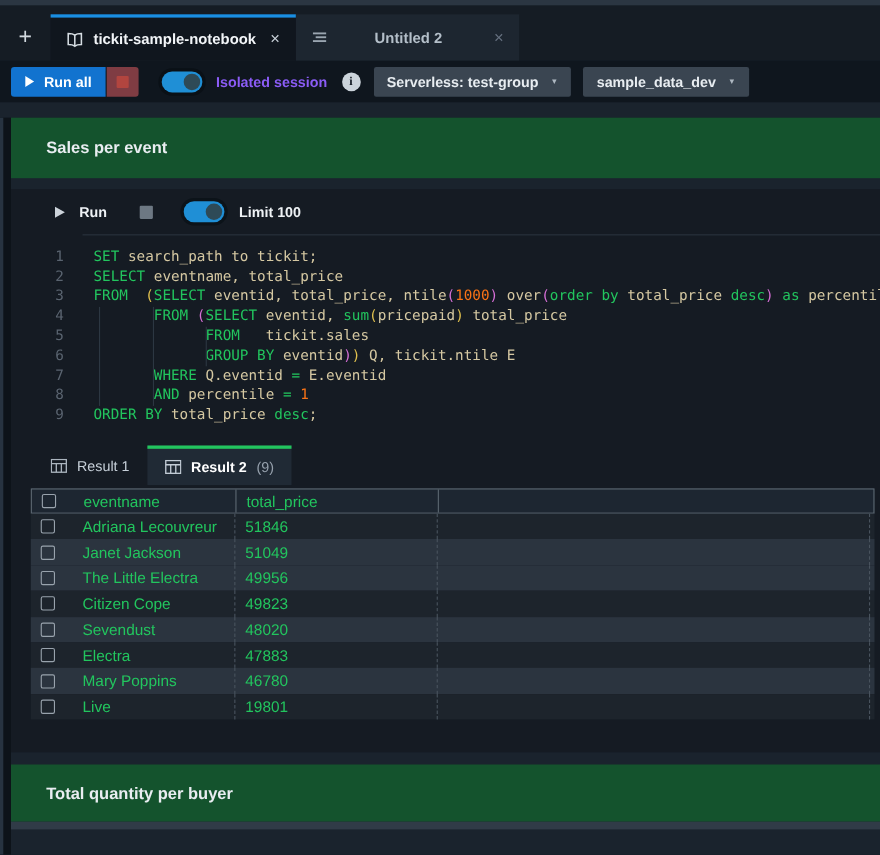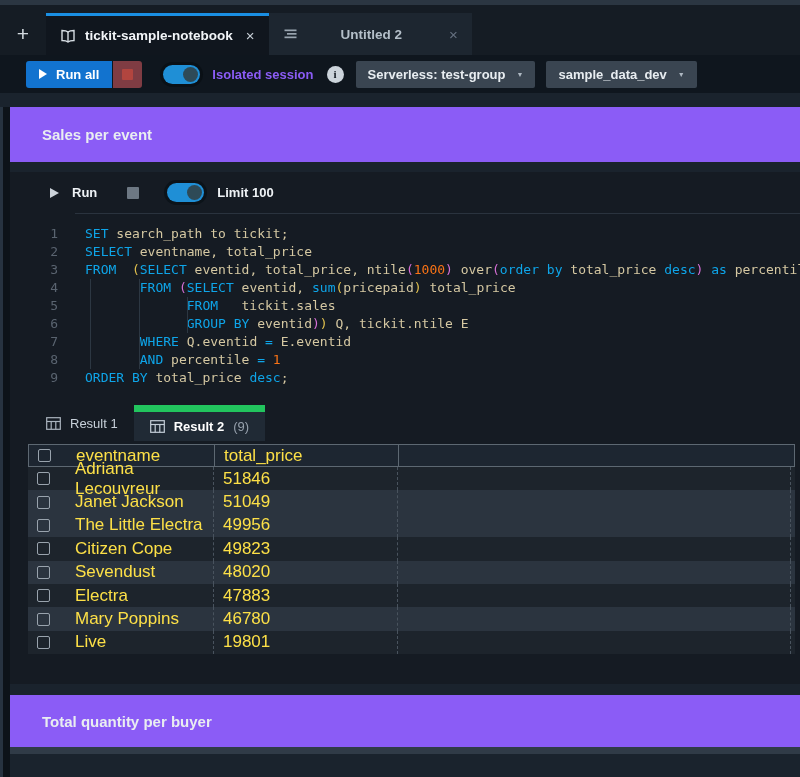--- a/index.html
+++ b/index.html
@@ -37,21 +37,21 @@
           margin-left:13px; cursor:pointer; font-family:"Liberation Serif", serif; }
   .dropdown { background:#3a4551; height:27px; border-radius:2px; display:flex; align-items:center;
               gap:11px; padding:0 12px; color:#e8edf1; font-size:13px; font-weight:600; cursor:pointer; }
   .dd1 { margin-left:12px; } .dd2 { margin-left:11px; }
   .caret { font-size:7px; color:#aeb8c2; }
 
   
   .content { position:relative; background:#1a232d; height:684px; }
   .rail { position:absolute; left:0; top:0; bottom:0; width:10px; background:#0d1319;
           border-left:3px solid #273340; }
-  .md-cell { margin-left:10px; height:55px; background:#8b5cf6; display:flex; align-items:center;
+  .md-cell { margin-left:10px; height:55px; background:#14532d; display:flex; align-items:center;
              padding-left:32px; cursor:pointer; }
   .md-cell.first { margin-top:14px; }
   .md-cell.second { margin-top:11px; height:52px; }
   .md-title { font-size:15px; font-weight:600; color:#e9edf1; }
   .bottom-strip { margin-left:10px; height:7px; background:#303b47; }
 
   .query-cell { margin-left:10px; margin-top:10px; background:#151b23; padding-bottom:30px; }
   .cell-toolbar { height:41px; display:flex; align-items:center; padding-left:40px; }
   .play-sm { width:0; height:0; border-left:9px solid #ccd3da; border-top:5.5px solid transparent;
              border-bottom:5.5px solid transparent; cursor:pointer; }
@@ -59,34 +59,34 @@
   .stop-sq { margin-left:30px; width:12px; height:12px; background:#6d7883; border-radius:1px; cursor:pointer; }
   .toggle.cell-toggle { margin-left:28px; box-shadow:0 0 0 3px #0c1319; }
   .limit-label { margin-left:13px; font-size:13px; font-weight:700; color:#eef2f5; }
   .divider { border-top:1px solid #2a333e; margin-left:65px; }
 
   .editor { position:relative; padding:11px 0 18px 0; font-family:"DejaVu Sans Mono", monospace;
             font-size:13px; line-height:18px; cursor:text; }
   .cline { display:flex; }
   .ln { width:48px; text-align:right; color:#5a6470; flex:none; }
   .ccode { white-space:pre; padding-left:27px; color:#d5c8a2; }
-  .k { color:#0ea5e9; } .t { color:#d5c8a2; } .n { color:#f97316; }
+  .k { color:#22c55e; } .t { color:#d5c8a2; } .n { color:#f97316; }
   .p1 { color:#e0c04e; } .p2 { color:#d66fd6; }
   .guide { position:absolute; width:1px; background:#2c3742; }
   .g1 { left:80px;  top:65px; height:90px; }
   .g2 { left:129px; top:65px; height:90px; }
   .g3 { left:177px; top:83px; height:36px; }
 
   .result-tabs { display:flex; padding-left:20px; height:36px; }
   .rtab { display:flex; align-items:center; gap:9px; padding:0 16px; font-size:13px;
           color:#c7d0d9; cursor:pointer; }
-  .rtab.active { background:#202a35; border-top:7px solid #22c55e; color:#fff; font-weight:700; }
+  .rtab.active { background:#202a35; border-top:3px solid #22c55e; color:#fff; font-weight:700; }
   .rcount { color:#96a1ad; font-weight:400; }
 
-  .rtable { margin:3px 5px 0 18px; font-size:17px; color:#fde047; }
+  .rtable { margin:3px 5px 0 18px; font-size:14px; color:#22c55e; }
   .trow { display:flex; align-items:center; height:23.4px; cursor:pointer; }
   .trow.h { height:23px; background:#1d2631; border:1px solid #5d6872; cursor:default; }
   .trow.odd  { background:#1d242c; }
   .trow.even { background:#2b343f; }
   .c-cb   { width:30px; display:flex; justify-content:center; flex:none; }
   .c-name { width:155px; padding-left:17px; flex:none; overflow:hidden; }
   .c-val  { width:184px; padding-left:9px; flex:none; border-left:1px dashed #49535e;
             align-self:stretch; display:flex; align-items:center; }
   .trow.h .c-val { border-left:1px solid #5d6872; }
   .c-fill { flex:1; align-self:stretch; border-left:1px dashed #49535e; }
@@ -119,21 +119,21 @@
         <rect x="1.5" y="2.5" width="12" height="1.7" fill="#9aa5b0"></rect>
         <rect x="4" y="6" width="9.5" height="1.7" fill="#9aa5b0"></rect>
         <rect x="1.5" y="9.5" width="12" height="1.7" fill="#9aa5b0"></rect>
       </svg>
       <span class="tab-label">Untitled 2</span>
       <span class="tab-close">×</span>
     </div>
   </div>
 
   <div class="toolbar">
-    <div style="display:flex;margin-left:16px;">
+    <div style="display:flex;">
       <div class="btn-runall">
         <span class="play"></span>
         <span>Run all</span>
       </div>
       <div class="btn-stopall">
         <div class="stopall-sq"></div>
       </div>
     </div>
     <div class="toggle">
       <div class="knob"></div>

